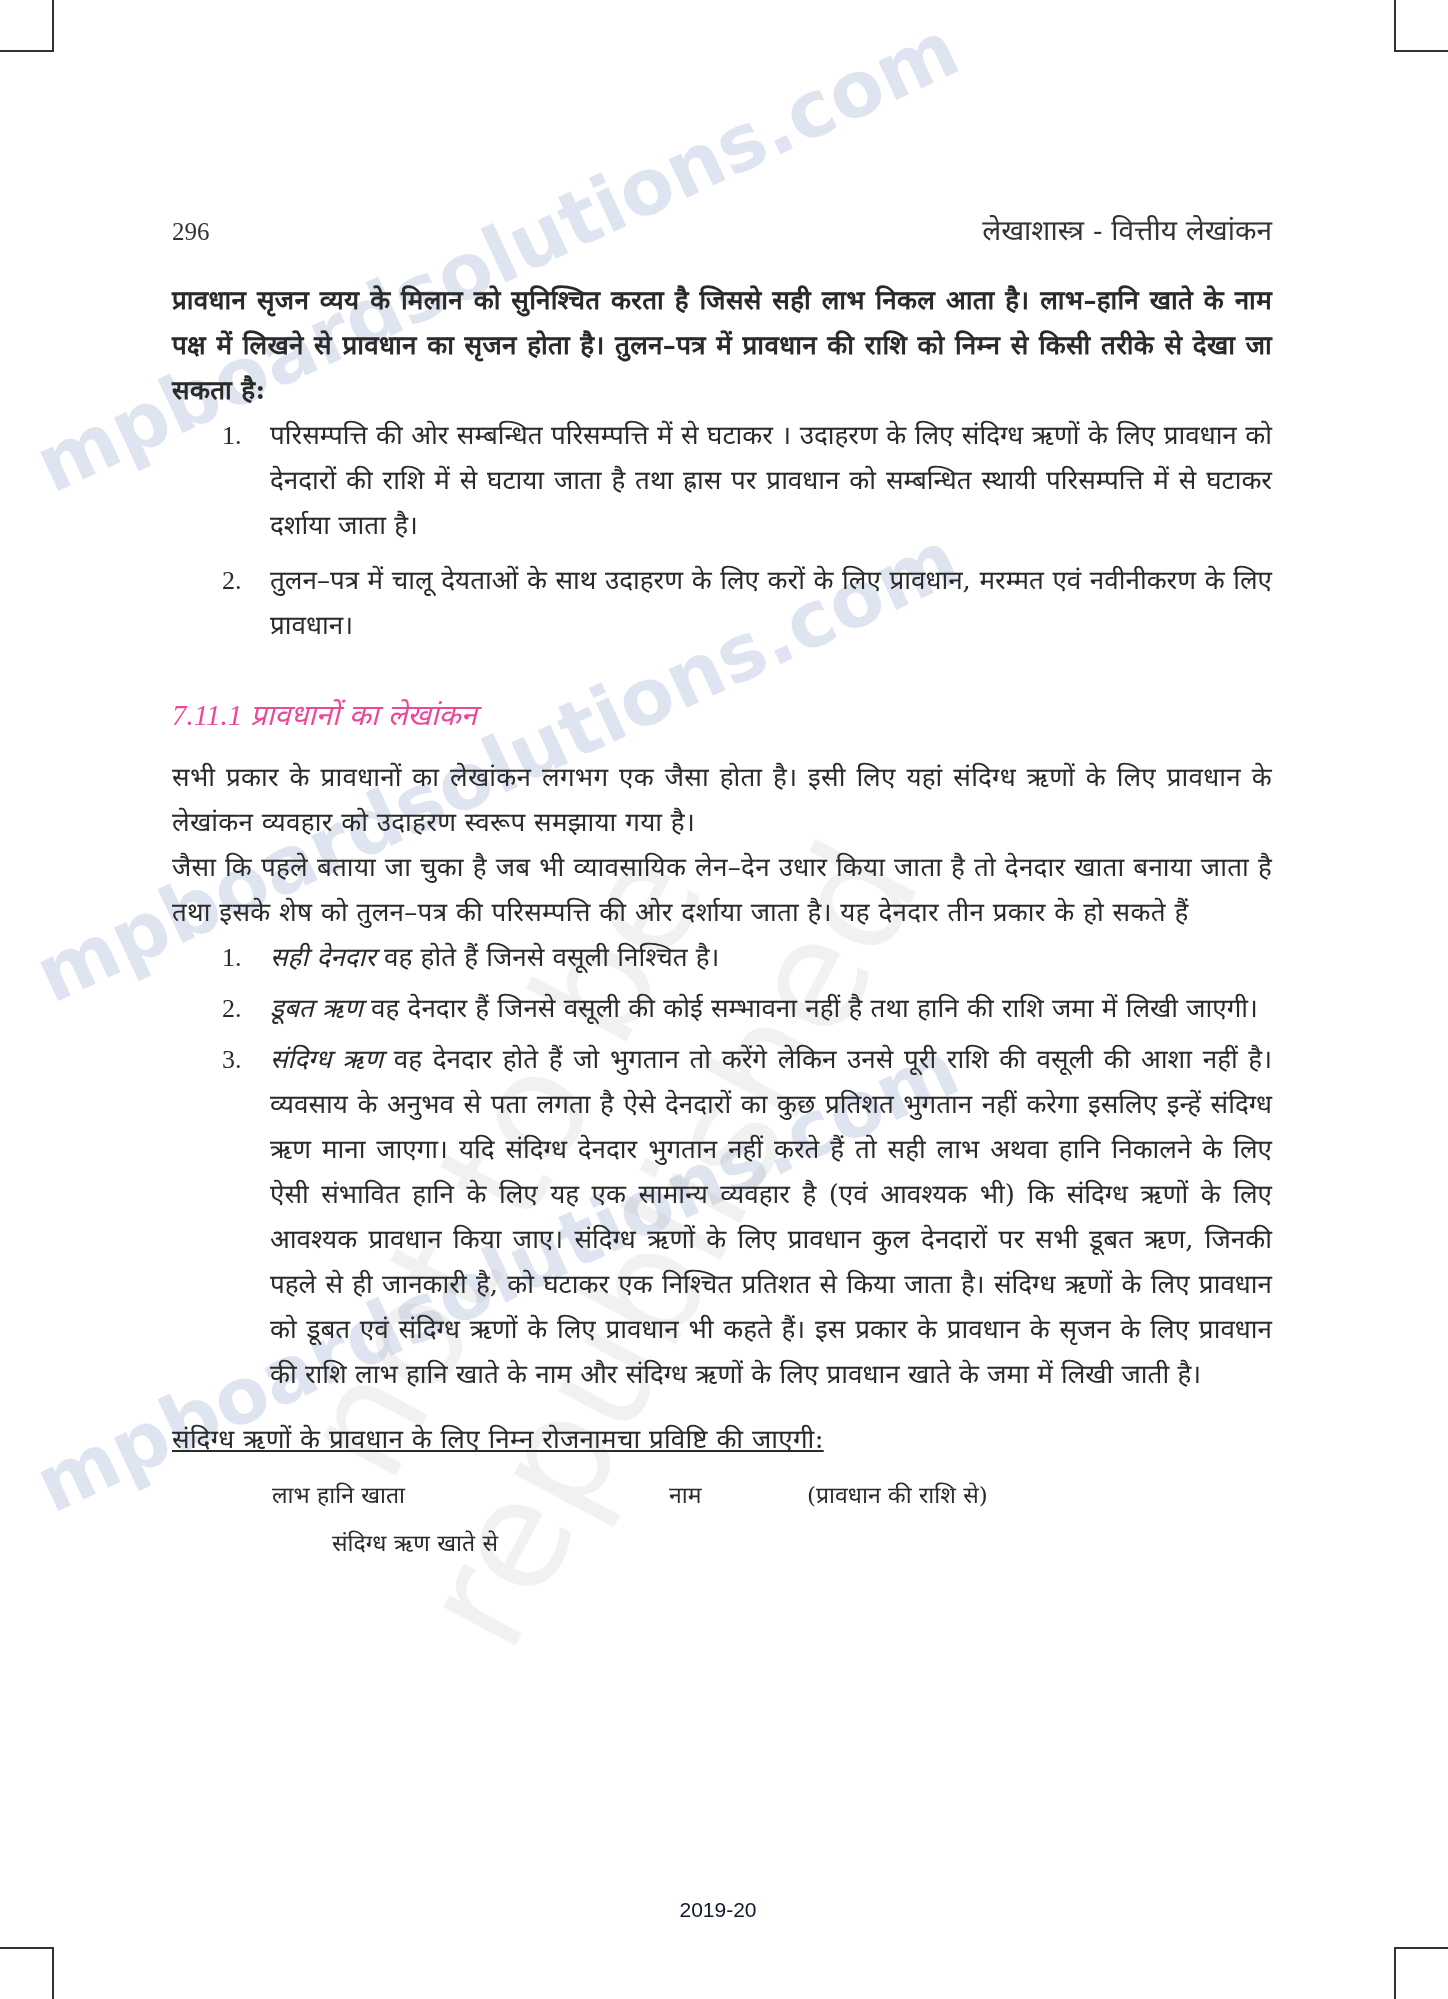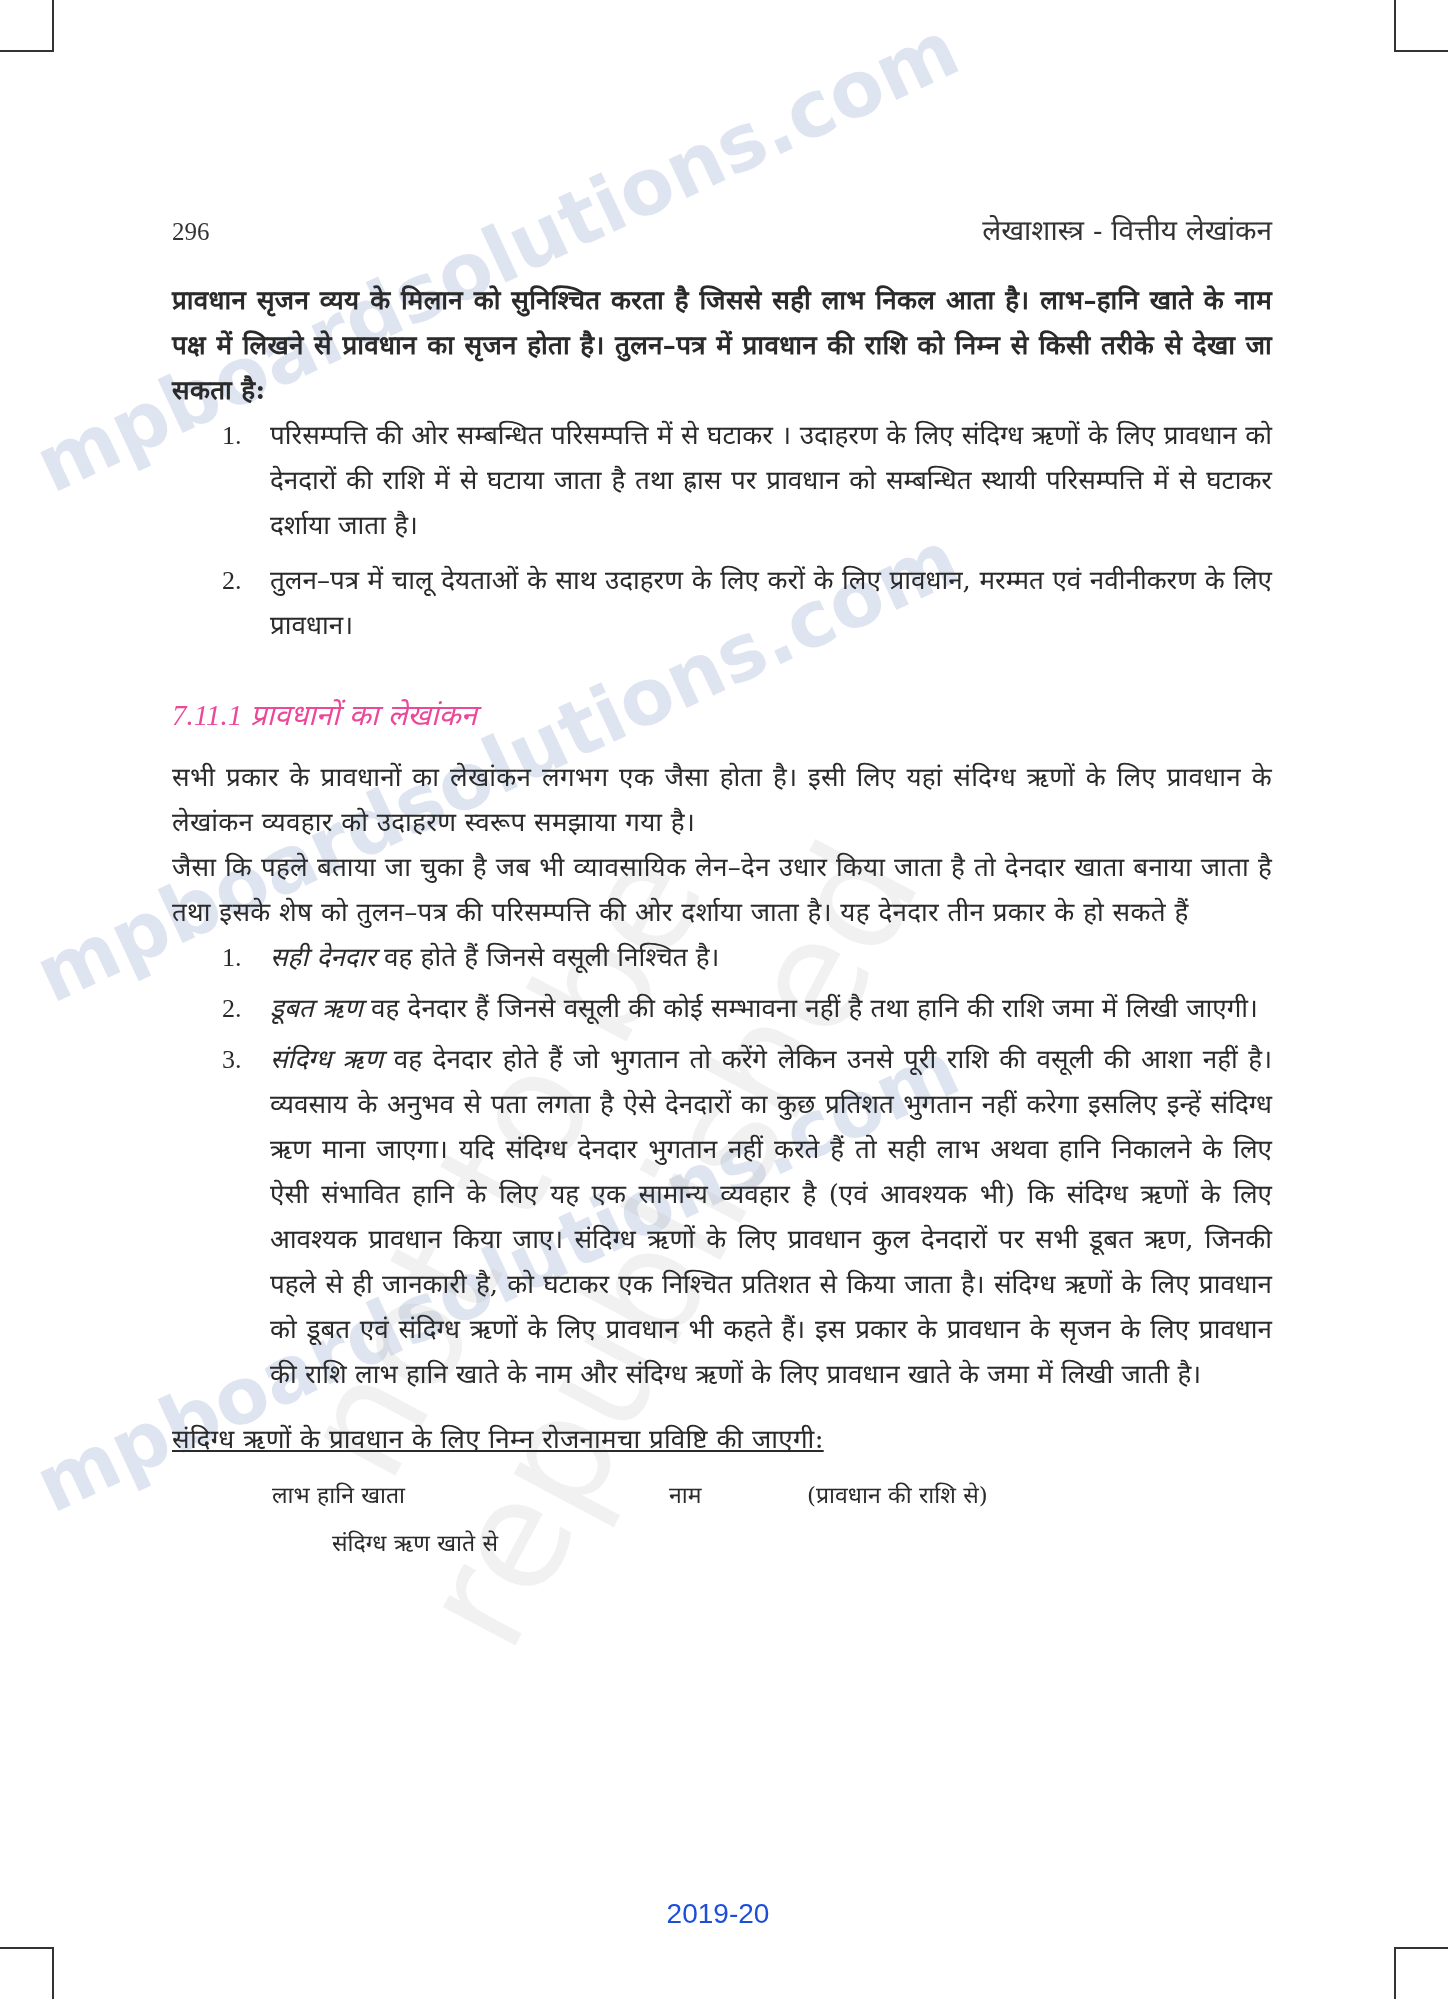--- a/index.html
+++ b/index.html
@@ -130,22 +130,22 @@
     .j-amount  { left: 635px; top: 6px; }
     .j-credit  { left: 160px; top: 54px; }
 
     .footer {
       position: absolute;
       top: 1898px;
       left: 0;
       width: 1436px;
       text-align: center;
       font-family: "Liberation Sans", sans-serif;
-      font-size: 28px;
-      color: #1d4ed8;
+      font-size: 21px;
+      color: #0f172a;
       z-index: 1;
     }
   </style>
 </head>
 <body>
 
 <div class="page">
 
   <div class="crop tl"></div>
   <div class="crop tr"></div>

